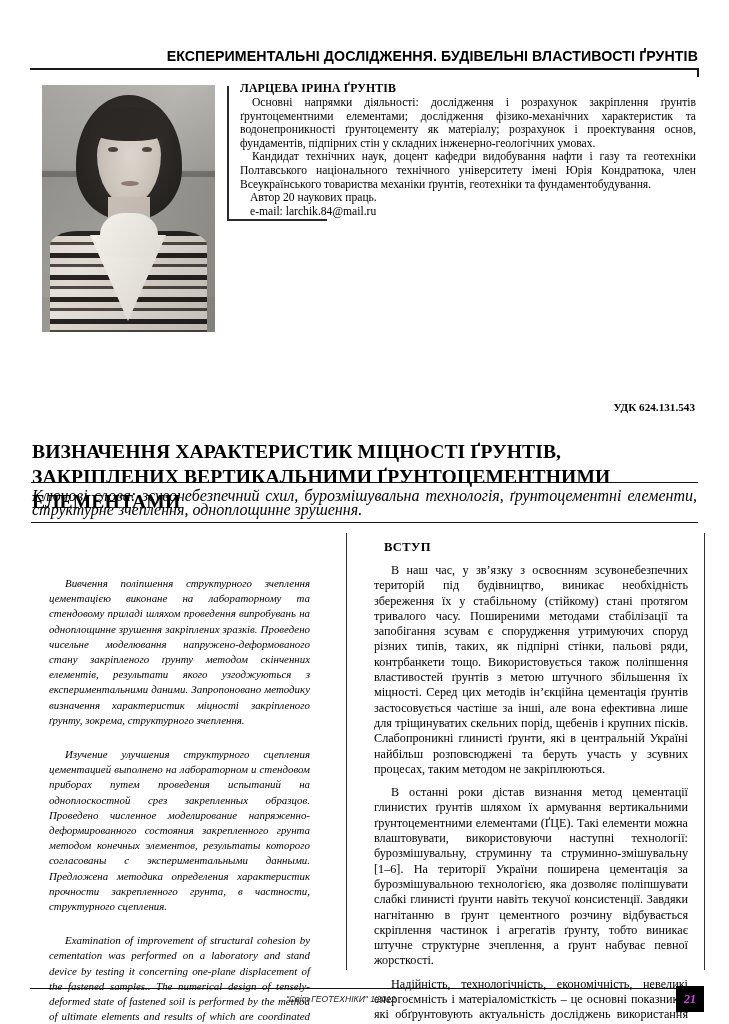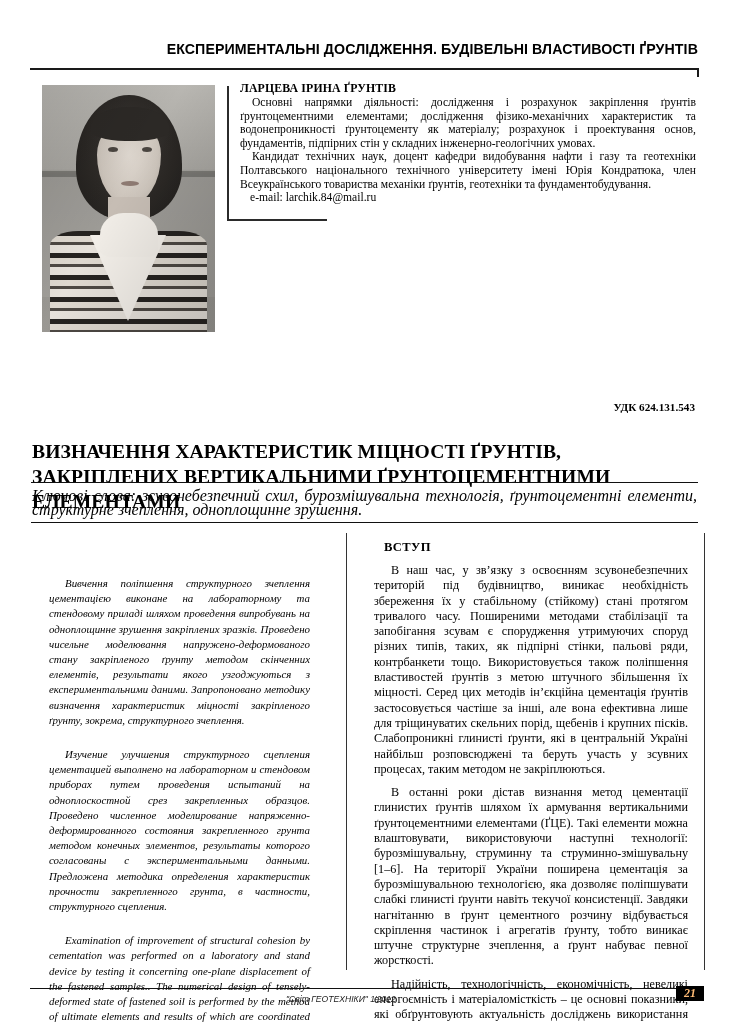--- a/index.html
+++ b/index.html
@@ -17,21 +17,21 @@
     height: 1024px;
     margin: 0 auto;
     background: #ffffff;
     overflow: hidden;
   }
 
   
   .running-header {
     position: absolute;
     left: 30px;
-    top: 41px;
+    top: 48px;
     width: 668px;
     text-align: right;
     font-family: "Liberation Sans", "DejaVu Sans", sans-serif;
     font-weight: bold;
     font-size: 14.2px;
     letter-spacing: 0.1px;
     white-space: nowrap;
   }
   .header-rule {
     position: absolute;
@@ -316,23 +316,23 @@
     font-family: "Liberation Sans", "DejaVu Sans", sans-serif;
     font-size: 8.6px;
     font-style: italic;
     color: #222;
   }
   .page-badge {
     position: absolute;
     left: 676px;
     top: 986px;
     width: 28px;
-    height: 15px;
+    height: 26px;
     background: #000;
-    color: #fdba74;
+    color: #d946ef;
     font-family: "Liberation Serif", "DejaVu Serif", serif;
     font-style: italic;
     font-weight: bold;
     font-size: 12px;
     display: flex;
     align-items: center;
     justify-content: center;
   }
 </style>
 </head>
@@ -361,20 +361,21 @@
     <div class="ph-shade"></div>
   </div>
 
   <div class="bio-vrule"></div>
   <div class="bio-hrule"></div>
 
   <div class="bio">
     <div class="bio-name">ЛАРЦЕВА ІРИНА ҐРУНТІВ</div>
     <p>Основні напрямки діяльності: дослідження і розрахунок закріплення ґрунтів ґрунтоцементними елементами; дослідження фізико-механічних характеристик та водонепроникності ґрунтоцементу як матеріалу; розрахунок і проектування основ, фундаментів, підпірних стін у складних інженерно-геологічних умовах.</p>
     <p>Кандидат технічних наук, доцент кафедри видобування нафти і газу та геотехніки Полтавського національного технічного університету імені Юрія Кондратюка, член Всеукраїнського товариства механіки ґрунтів, геотехніки та фундаментобудування.</p>
+    <p class="noindent">Автор 20 наукових праць.</p>
     <p class="noindent">e-mail: larchik.84@mail.ru</p>
   </div>
 
   <div class="udc">УДК 624.131.543</div>
 
   <h1 class="title">ВИЗНАЧЕННЯ ХАРАКТЕРИСТИК МІЦНОСТІ ҐРУНТІВ, ЗАКРІПЛЕНИХ ВЕРТИКАЛЬНИМИ ҐРУНТОЦЕМЕНТНИМИ ЕЛЕМЕНТАМИ</h1>
   <div class="title-rule"></div>
 
   <div class="keywords">
     <b>Ключові слова:</b>

